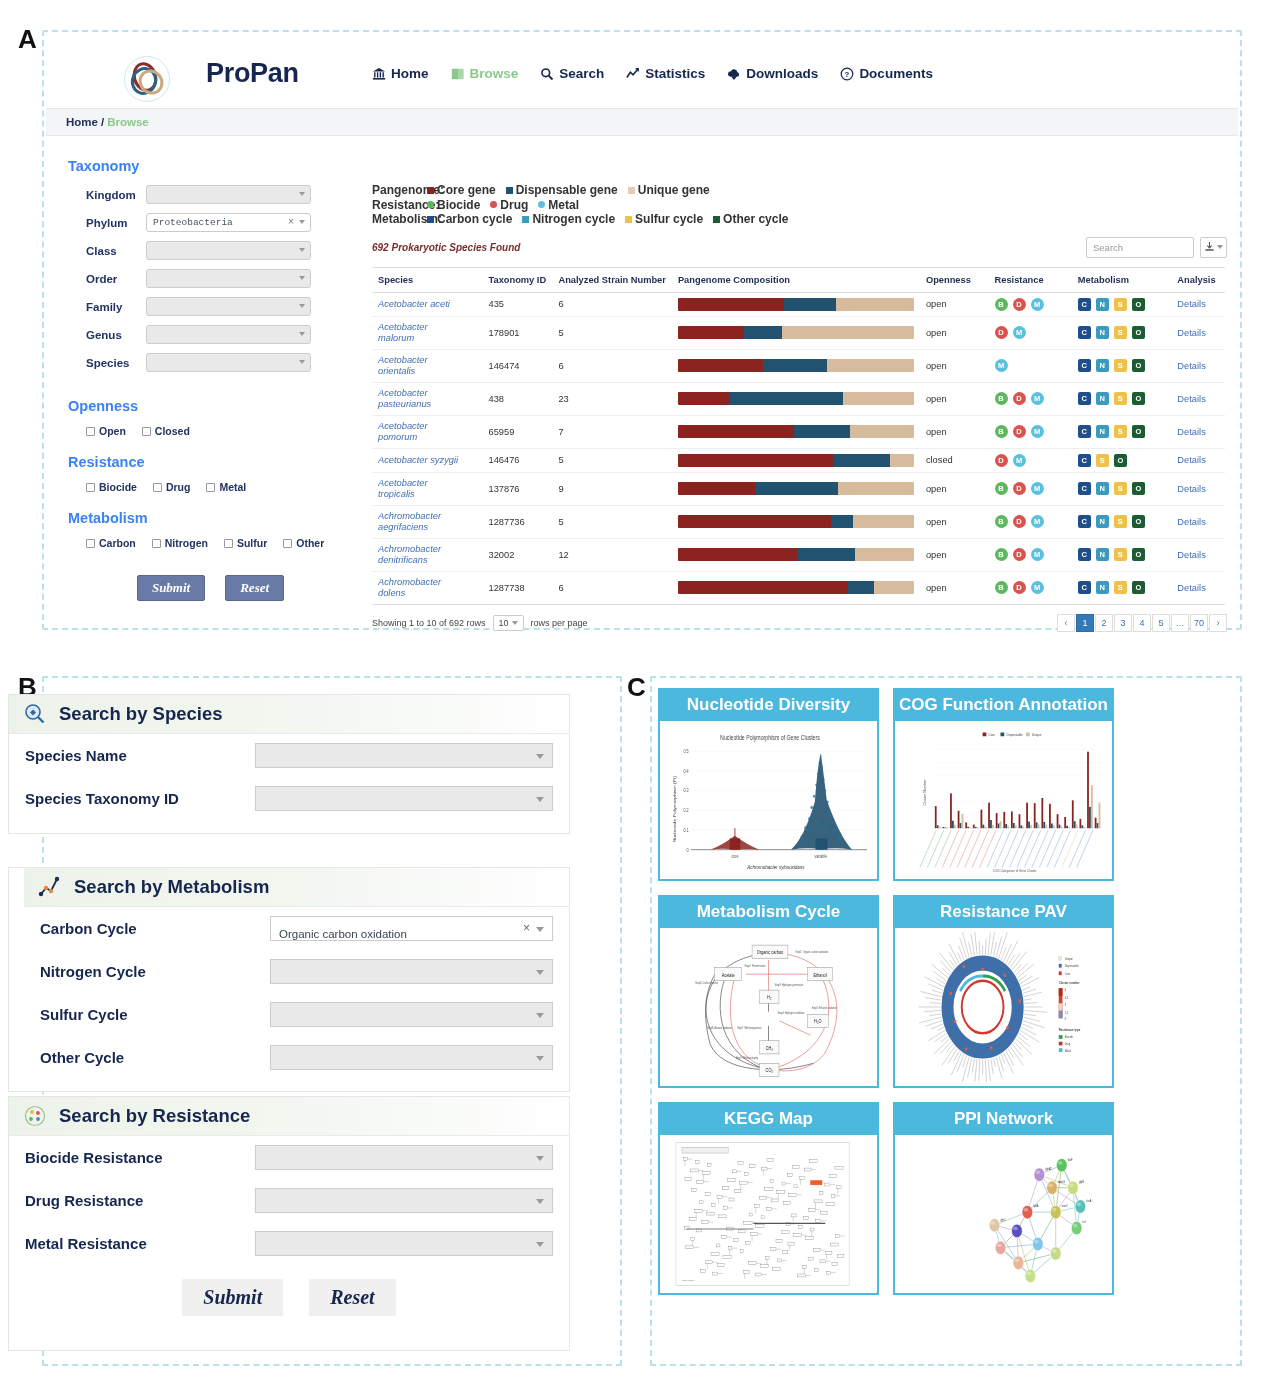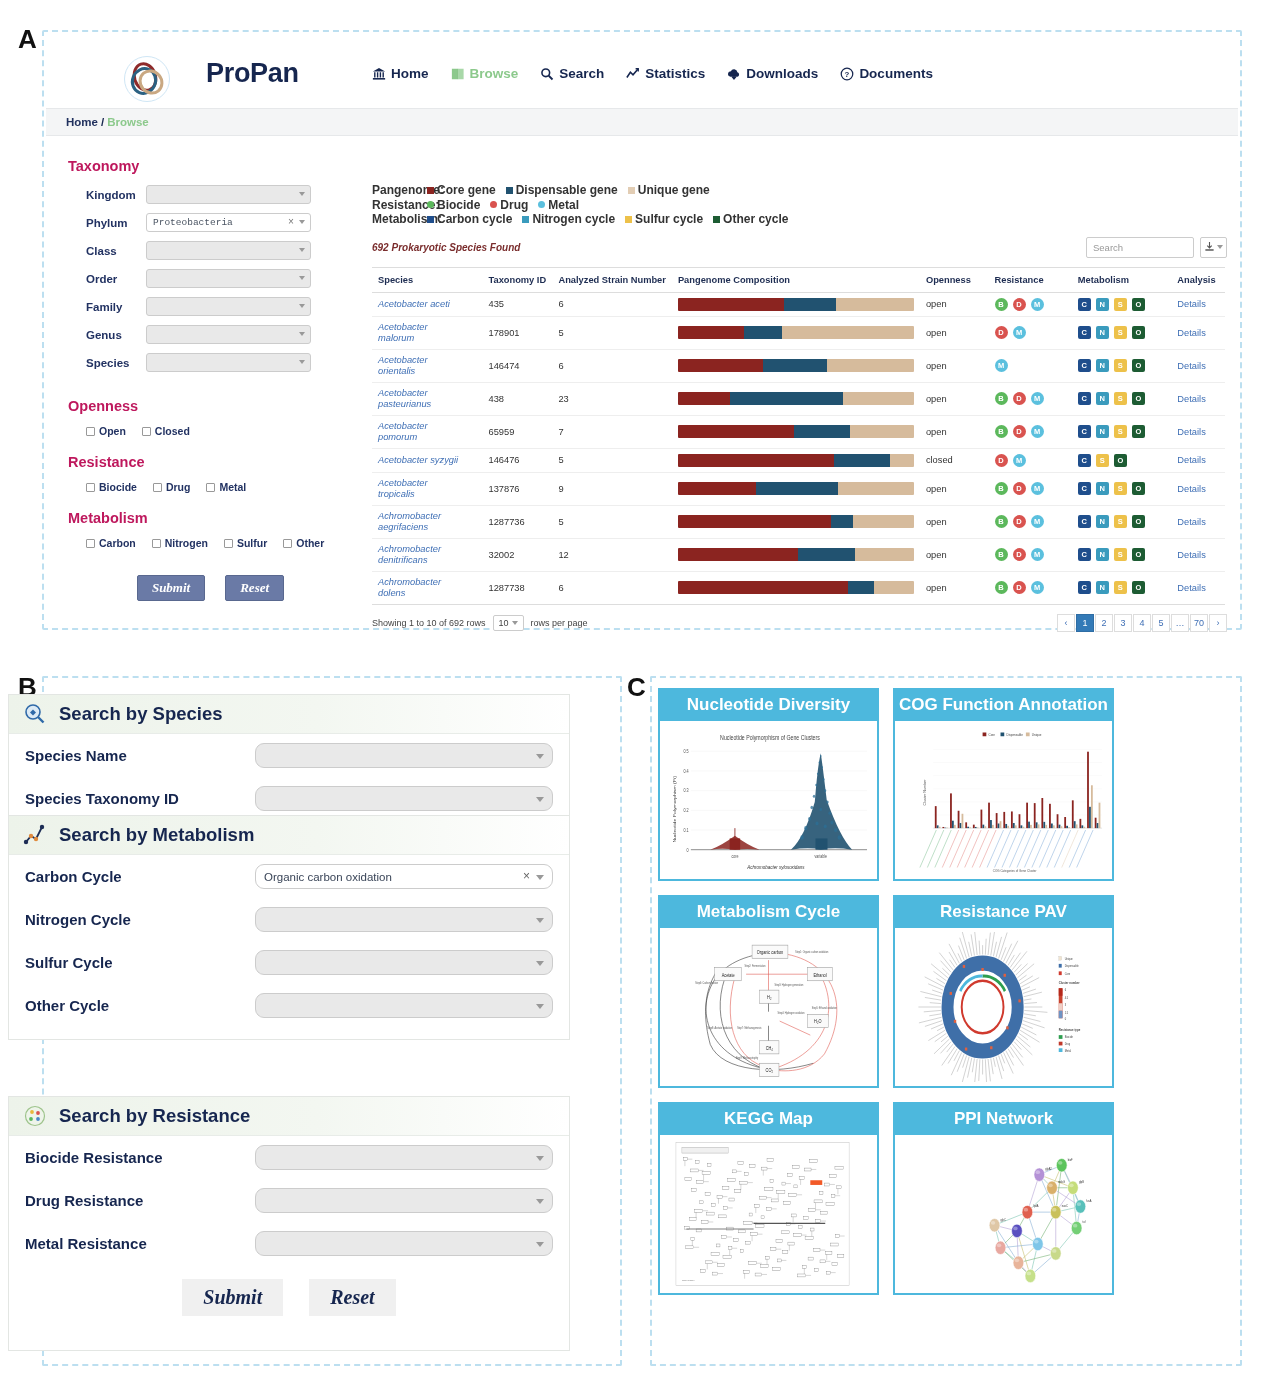--- a/index.html
+++ b/index.html
@@ -57,21 +57,21 @@
     position:absolute; left:0; top:60px; width:1192px; height:28px;
     background:#f4f5f6; border-top:1px solid #e6e8ea; border-bottom:1px solid #e6e8ea;
     display:flex; align-items:center; padding-left:20px;
     font-size:11.5px; font-weight:bold;
   }
   .breadcrumb .sep{ margin:0 3px; color:#16264f;}
   .breadcrumb .cur{ color:#8cc98c; font-weight:bold;}
 
   
   .filters{ position:absolute; left:22px; top:110px; width:285px;}
-  .f-title{ font-size:14.5px; font-weight:bold; color:#be185d; margin:0 0 11px 0;}
+  .f-title{ font-size:14.5px; font-weight:bold; color:#3b82f6; margin:0 0 11px 0;}
   .f-row{ display:flex; align-items:center; margin-bottom:9px; }
   .f-label{ width:78px; font-size:11.5px; font-weight:bold; color:#223262; padding-left:18px;}
   .sel{
     width:165px; height:19px; border:1px solid #ccc; border-radius:3px;
     background:#e9e9e9; position:relative; font-size:9.5px; color:#4b5563;
     display:flex; align-items:center; padding-left:6px;
   }
   .sel.filled{ background:#fff;font-family:Liberation Mono, monospace; }
   .caret{ position:absolute; right:5px; top:6px; width:0;height:0;
     border-left:3.5px solid transparent;border-right:3.5px solid transparent;border-top:4px solid #999;}
@@ -158,22 +158,22 @@
   .card-hd{
     height:39px; display:flex; align-items:center; gap:12px; padding-left:14px;
     background:linear-gradient(to right,#edf3ea 0%,#f3f7f1 55%,#ffffff 100%);
     border-bottom:1px solid #e8ece8;
   }
   .card-hd h3{ margin:0; font-size:18.5px; font-weight:bold; color:#16264f;}
   .hd-ico{ width:24px;height:24px; position:relative; }
   .b-row{ display:flex; align-items:center; padding:0 16px; height:43px;}
   .b-lab{ width:230px; font-size:15px; font-weight:bold; color:#16264f; }
   .b-sel{
-    flex:1; height:25px; border:1px solid #ccc; border-radius:9px; background:#e9e9e9;
-    position:relative; display:flex; align-items:center; padding-left:8px;
+    flex:1; height:25px; border:1px solid #ccc; border-radius:0; background:#e9e9e9;
+    position:relative; display:flex; align-items:flex-end; padding-left:8px;
     font-size:11.5px; color:#3a4558;
   }
   .b-sel.filled{ background:#fff; }
   .b-caret{ position:absolute; right:8px; top:10px; width:0;height:0;
     border-left:4px solid transparent;border-right:4px solid transparent;border-top:5px solid #999;}
   .b-clear{ position:absolute; right:22px; top:4px; font-size:12px; color:#666;}
   .b-btns{ display:flex; gap:26px; justify-content:center; padding:14px 0 18px 0;}
   .b-btn{ background:#f0f0f0; border:1px solid #f0f0f0; color:#16264f;
           font-size:20px; font-weight:bold; font-style:italic;
           padding:6px 20px; cursor:pointer; font-family:"Liberation Serif", serif;}
@@ -830,21 +830,21 @@
   </div>
   <div class="b-row">
     <div class="b-lab">Species Taxonomy ID</div>
     <div class="b-sel">
         <span></span>
         <span class="b-caret"></span>
       </div>
   </div>
 </div>
 
-<div class="card" style="top:815px; height:225px;">
+<div class="card" style="top:867px; height:225px;padding-left:15px;">
   <div class="card-hd">
     <span class="hd-ico">
       <svg viewBox="0 0 24 24" width="24" height="24">
           <polyline points="3,19 8,13 13,16 19,4" fill="none" stroke="#1d2d55" stroke-width="1.8"></polyline>
           <circle cx="3" cy="19" r="2.2" fill="#1d2d55"></circle>
           <circle cx="8" cy="13" r="2.2" fill="#e08b3e"></circle>
           <circle cx="13" cy="16" r="2.2" fill="#e08b3e"></circle>
           <circle cx="19" cy="4" r="2.2" fill="#1d2d55"></circle>
         </svg>
     </span>

